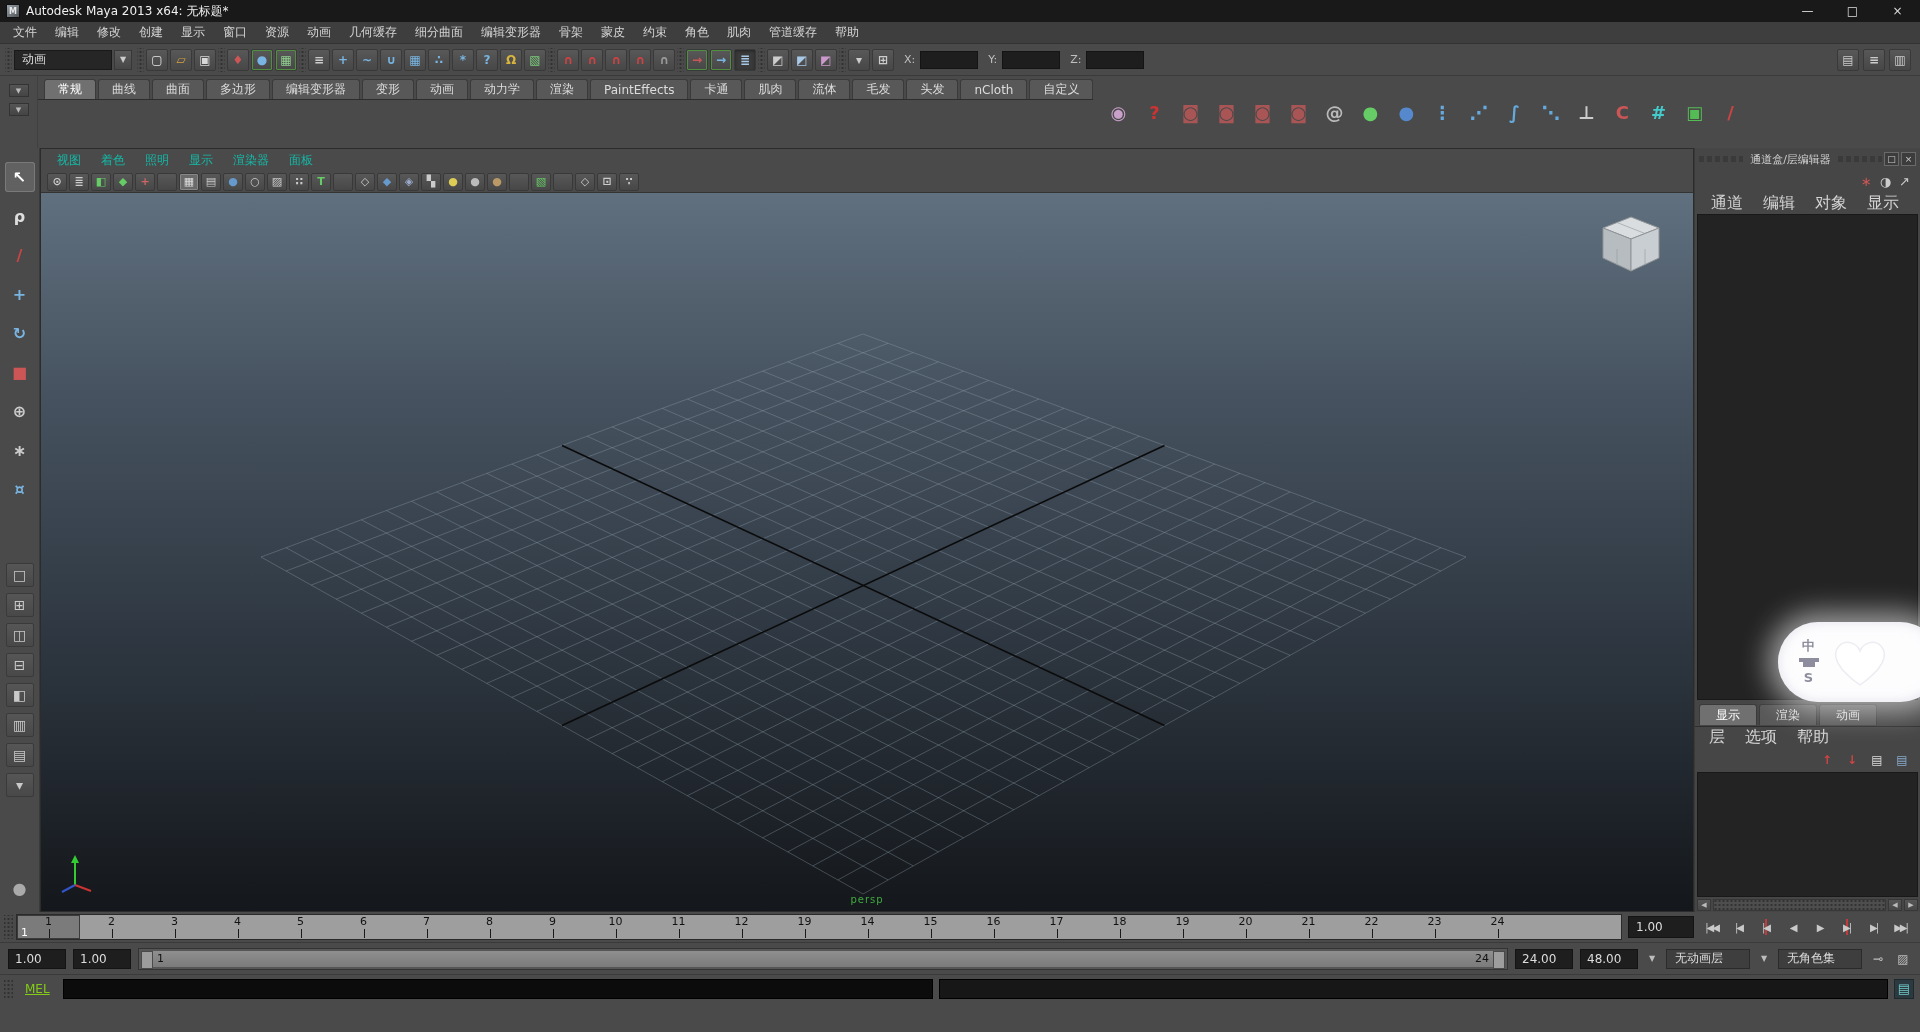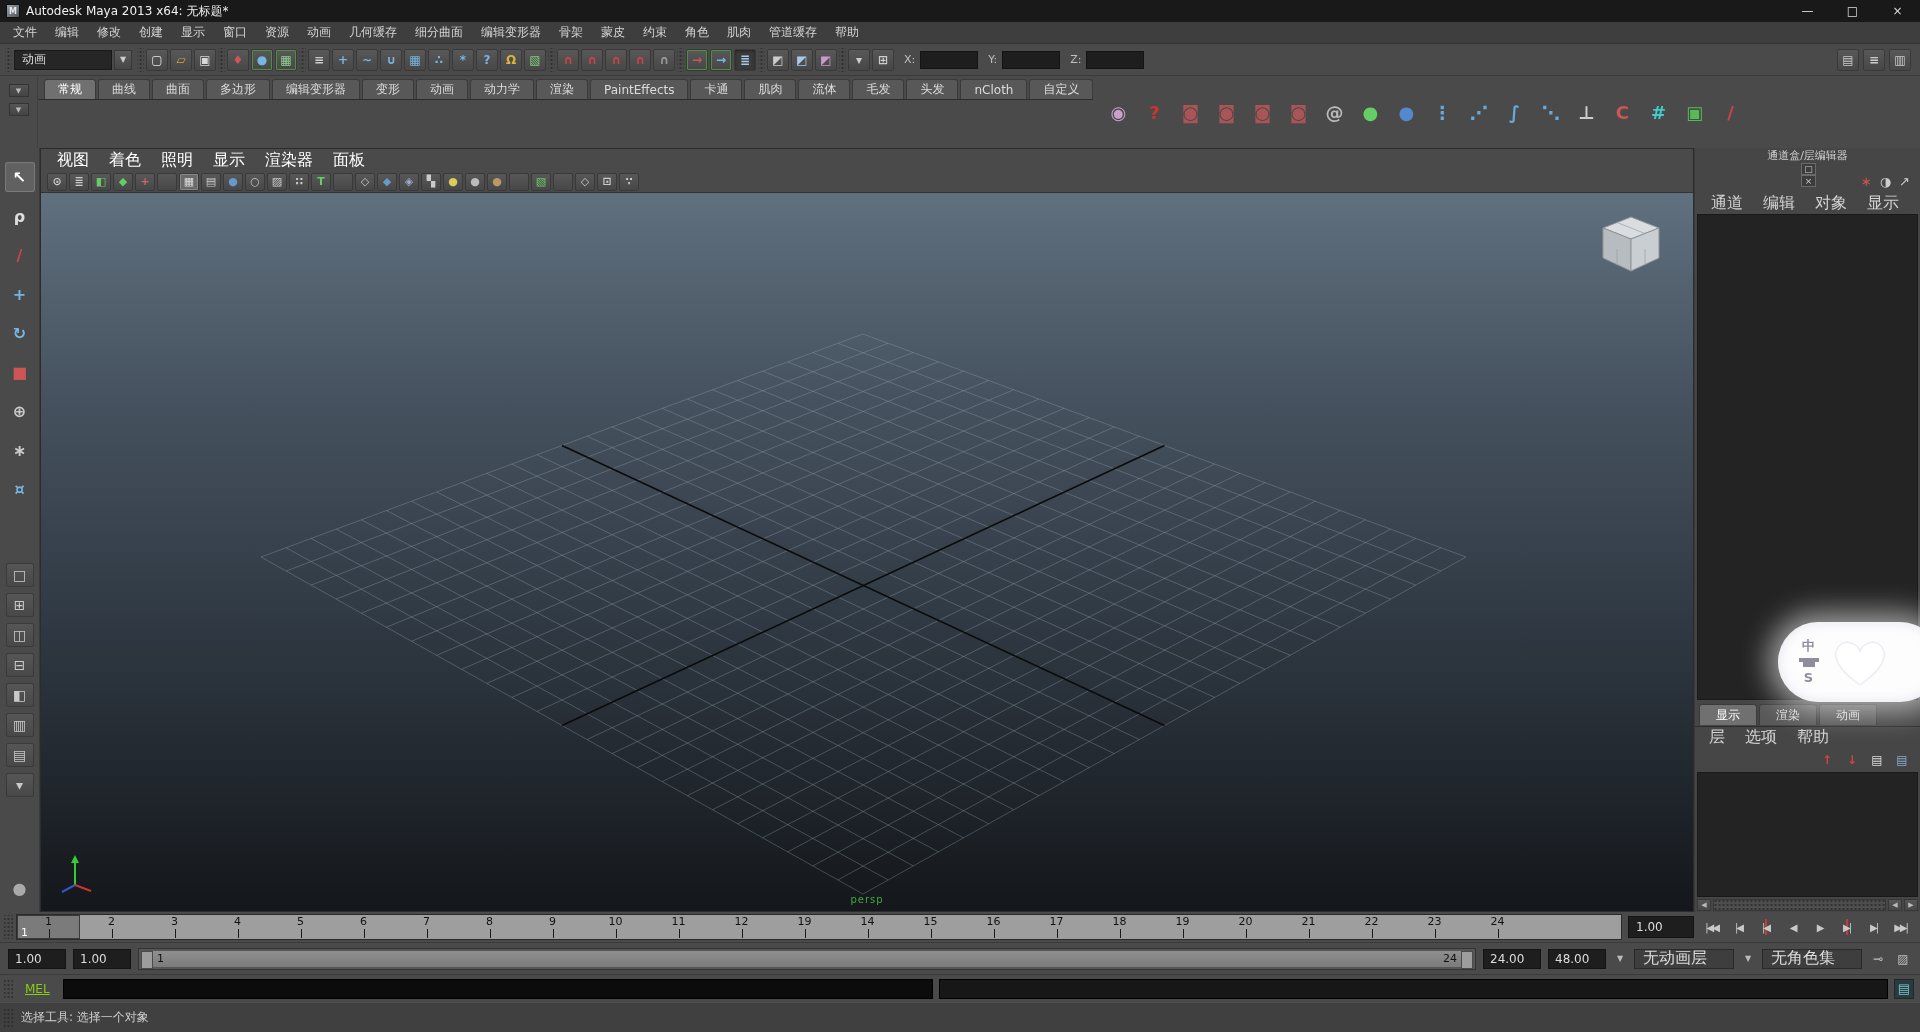--- a/index.html
+++ b/index.html
@@ -72,40 +72,40 @@
   .tool-btn.active { background:#616161; box-shadow:inset 0 0 0 1px #7a7a7a; }
   .tool-spacer { height:46px; flex:0 0 auto; }
   .layout-btn { width:28px; height:24px; display:flex; align-items:center; justify-content:center;
                 font-size:14px; color:#c9c9c9; background:linear-gradient(#565656,#484848);
                 border:1px solid #3a3a3a; border-radius:2px; flex:0 0 auto; margin-top:-5px; }
   .toolbox-extra { margin-top:auto; margin-bottom:14px; font-size:16px; color:#aaa; }
 
   
   .viewport { flex:1; display:flex; flex-direction:column; border:1px solid #2c2c2c; }
   .panel-menubar { height:22px; background:#4a4a4a; display:flex; align-items:center; padding-left:6px; }
-  .panel-menu-item { padding:0 10px; font-size:16px; color:#ffffff; }
+  .panel-menu-item { padding:0 10px; font-size:12px; color:#14b8a6; }
   .panel-toolbar { height:22px; background:#4a4a4a; border-bottom:1px solid #333; display:flex;
                    align-items:center; gap:2px; padding-left:6px; }
   .pt-icon { width:20px; height:18px; border-radius:2px; background:linear-gradient(#585858,#474747);
              border:1px solid #393939; display:flex; align-items:center; justify-content:center;
              font-size:11px; font-weight:bold; flex:0 0 auto; }
   .pt-icon.pressed { background:#6a6a6a; box-shadow:inset 0 0 0 1px #888; }
   .canvas { flex:1; position:relative; overflow:hidden;
             background:linear-gradient(180deg, var(--viewport_top) 0%, #46525f 28%,
                        var(--viewport_mid) 55%, var(--viewport_bottom) 100%); }
   .canvas svg.gridsvg { position:absolute; left:0; top:0; width:100%; height:100%; }
   .viewcube { position:absolute; top:16px; right:24px; }
   .axis-ind { position:absolute; left:14px; bottom:14px; }
   .persp-label { position:absolute; bottom:6px; left:50%; transform:translateX(-50%);
                  color:#3faa3f; font-size:10px; letter-spacing:1px; }
 
   
   .rightpanel { width:226px; background:#464646; border-left:1px solid #3a3a3a;
                 display:flex; flex-direction:column; }
-  .cb-header { height:22px; display:flex; align-items:center; padding:0 4px;flex-direction:column; }
+  .cb-header { height:22px; display:flex; align-items:center; padding:0 4px; }
   .dash-grip { flex:1; height:6px;
                background:repeating-linear-gradient(90deg,#3a3a3a 0 5px,transparent 5px 8px); }
   .cb-title { padding:0 7px; font-size:11px; color:#d0d0d0; white-space:nowrap; }
   .cb-winbtn { width:15px; height:14px; border:1px solid #6a6a6a; background:#3c3c3c; color:#ccc;
                font-size:9px; display:flex; align-items:center; justify-content:center; margin-left:2px; }
   .cb-iconrow { height:22px; display:flex; justify-content:flex-end; align-items:center; gap:8px;
                 padding-right:10px; font-size:13px; }
   .cb-menu { height:22px; display:flex; align-items:center; padding-left:6px; }
   .cb-menu-item { padding:0 10px; font-size:16px; color:#d4d4d4; }
   .cb-empty { flex:1; background:#232323; border:1px solid #191919; margin:0 2px; }
@@ -153,22 +153,22 @@
   .rs-field { width:58px; height:20px; background:#1e1e1e; border:1px solid #141414; display:flex;
               align-items:center; padding-left:6px; font-size:12px; color:#ddd; flex:0 0 auto; }
   .rs-bar { flex:1; height:22px; background:#565656; border:1px solid #333; position:relative; }
   .rs-inner { position:absolute; inset:2px; background:linear-gradient(#8f8f8f,#7b7b7b); }
   .rs-handle { position:absolute; top:2px; width:12px; height:18px; background:#9d9d9d;
                border:1px solid #4a4a4a; }
   .rs-handle.left { left:2px; } .rs-handle.right { right:2px; }
   .rs-lab { position:absolute; top:3px; font-size:11px; color:#111; }
   .rs-lab.start { left:18px; } .rs-lab.end { right:18px; }
   .dd-arrow { width:14px; color:#bbb; font-size:8px; text-align:center; flex:0 0 auto; }
-  .rs-dd { width:100px; height:20px; background:#3e3e3e; border:1px solid #2a2a2a; display:flex;
-           align-items:center; padding-left:8px; font-size:16px; color:#ddd; flex:0 0 auto; }
+  .rs-dd { width:84px; height:20px; background:#3e3e3e; border:1px solid #2a2a2a; display:flex;
+           align-items:center; padding-left:8px; font-size:12px; color:#ddd; flex:0 0 auto; }
   .rs-icon { width:18px; height:18px; display:flex; align-items:center; justify-content:center;
              font-size:12px; color:#bbb; flex:0 0 auto; }
 
   
   .melline { height:28px; background:#4a4a4a; border-top:1px solid #3a3a3a; display:flex;
              align-items:center; }
   .mel-grip { width:9px; height:20px; margin:0 4px; background-image:radial-gradient(circle,#313131 1px,transparent 1.3px);
               background-size:4px 4px; background-position:center; }
   .mel-label { width:46px; font-size:12px; color:#84cc16; padding-left:8px;text-decoration:underline; }
   .mel-input { width:870px; height:20px; background:#0c0c0c; border:1px solid #000; color:#ddd;
@@ -799,24 +799,20 @@
   </div>
 
   <div class="melline">
     <div class="mel-grip"></div>
     <div class="mel-label">MEL</div>
     <input class="mel-input" value="" style="">
     <div class="mel-results"></div>
     <div class="mel-icon">▤</div>
   </div>
 
-  <div class="helpline">
-    <div class="help-grip"></div>
-    <div class="help-text">选择工具: 选择一个对象</div>
-  </div>
 
   <div class="ime">
     <div class="ime-col">
       <span>中</span>
       <span class="shirt"></span>
       <span>S</span>
     </div>
     <svg class="ime-heart" width="62" height="54" viewBox="0 0 62 54">
       <path d="M31 50 C 8 34, 2 20, 10 11 C 17 4, 28 8, 31 16 C 34 8, 45 4, 52 11 C 60 20, 54 34, 31 50 Z" fill="#ffffff" stroke="#ececf2" stroke-width="1.5"></path>
     </svg>

